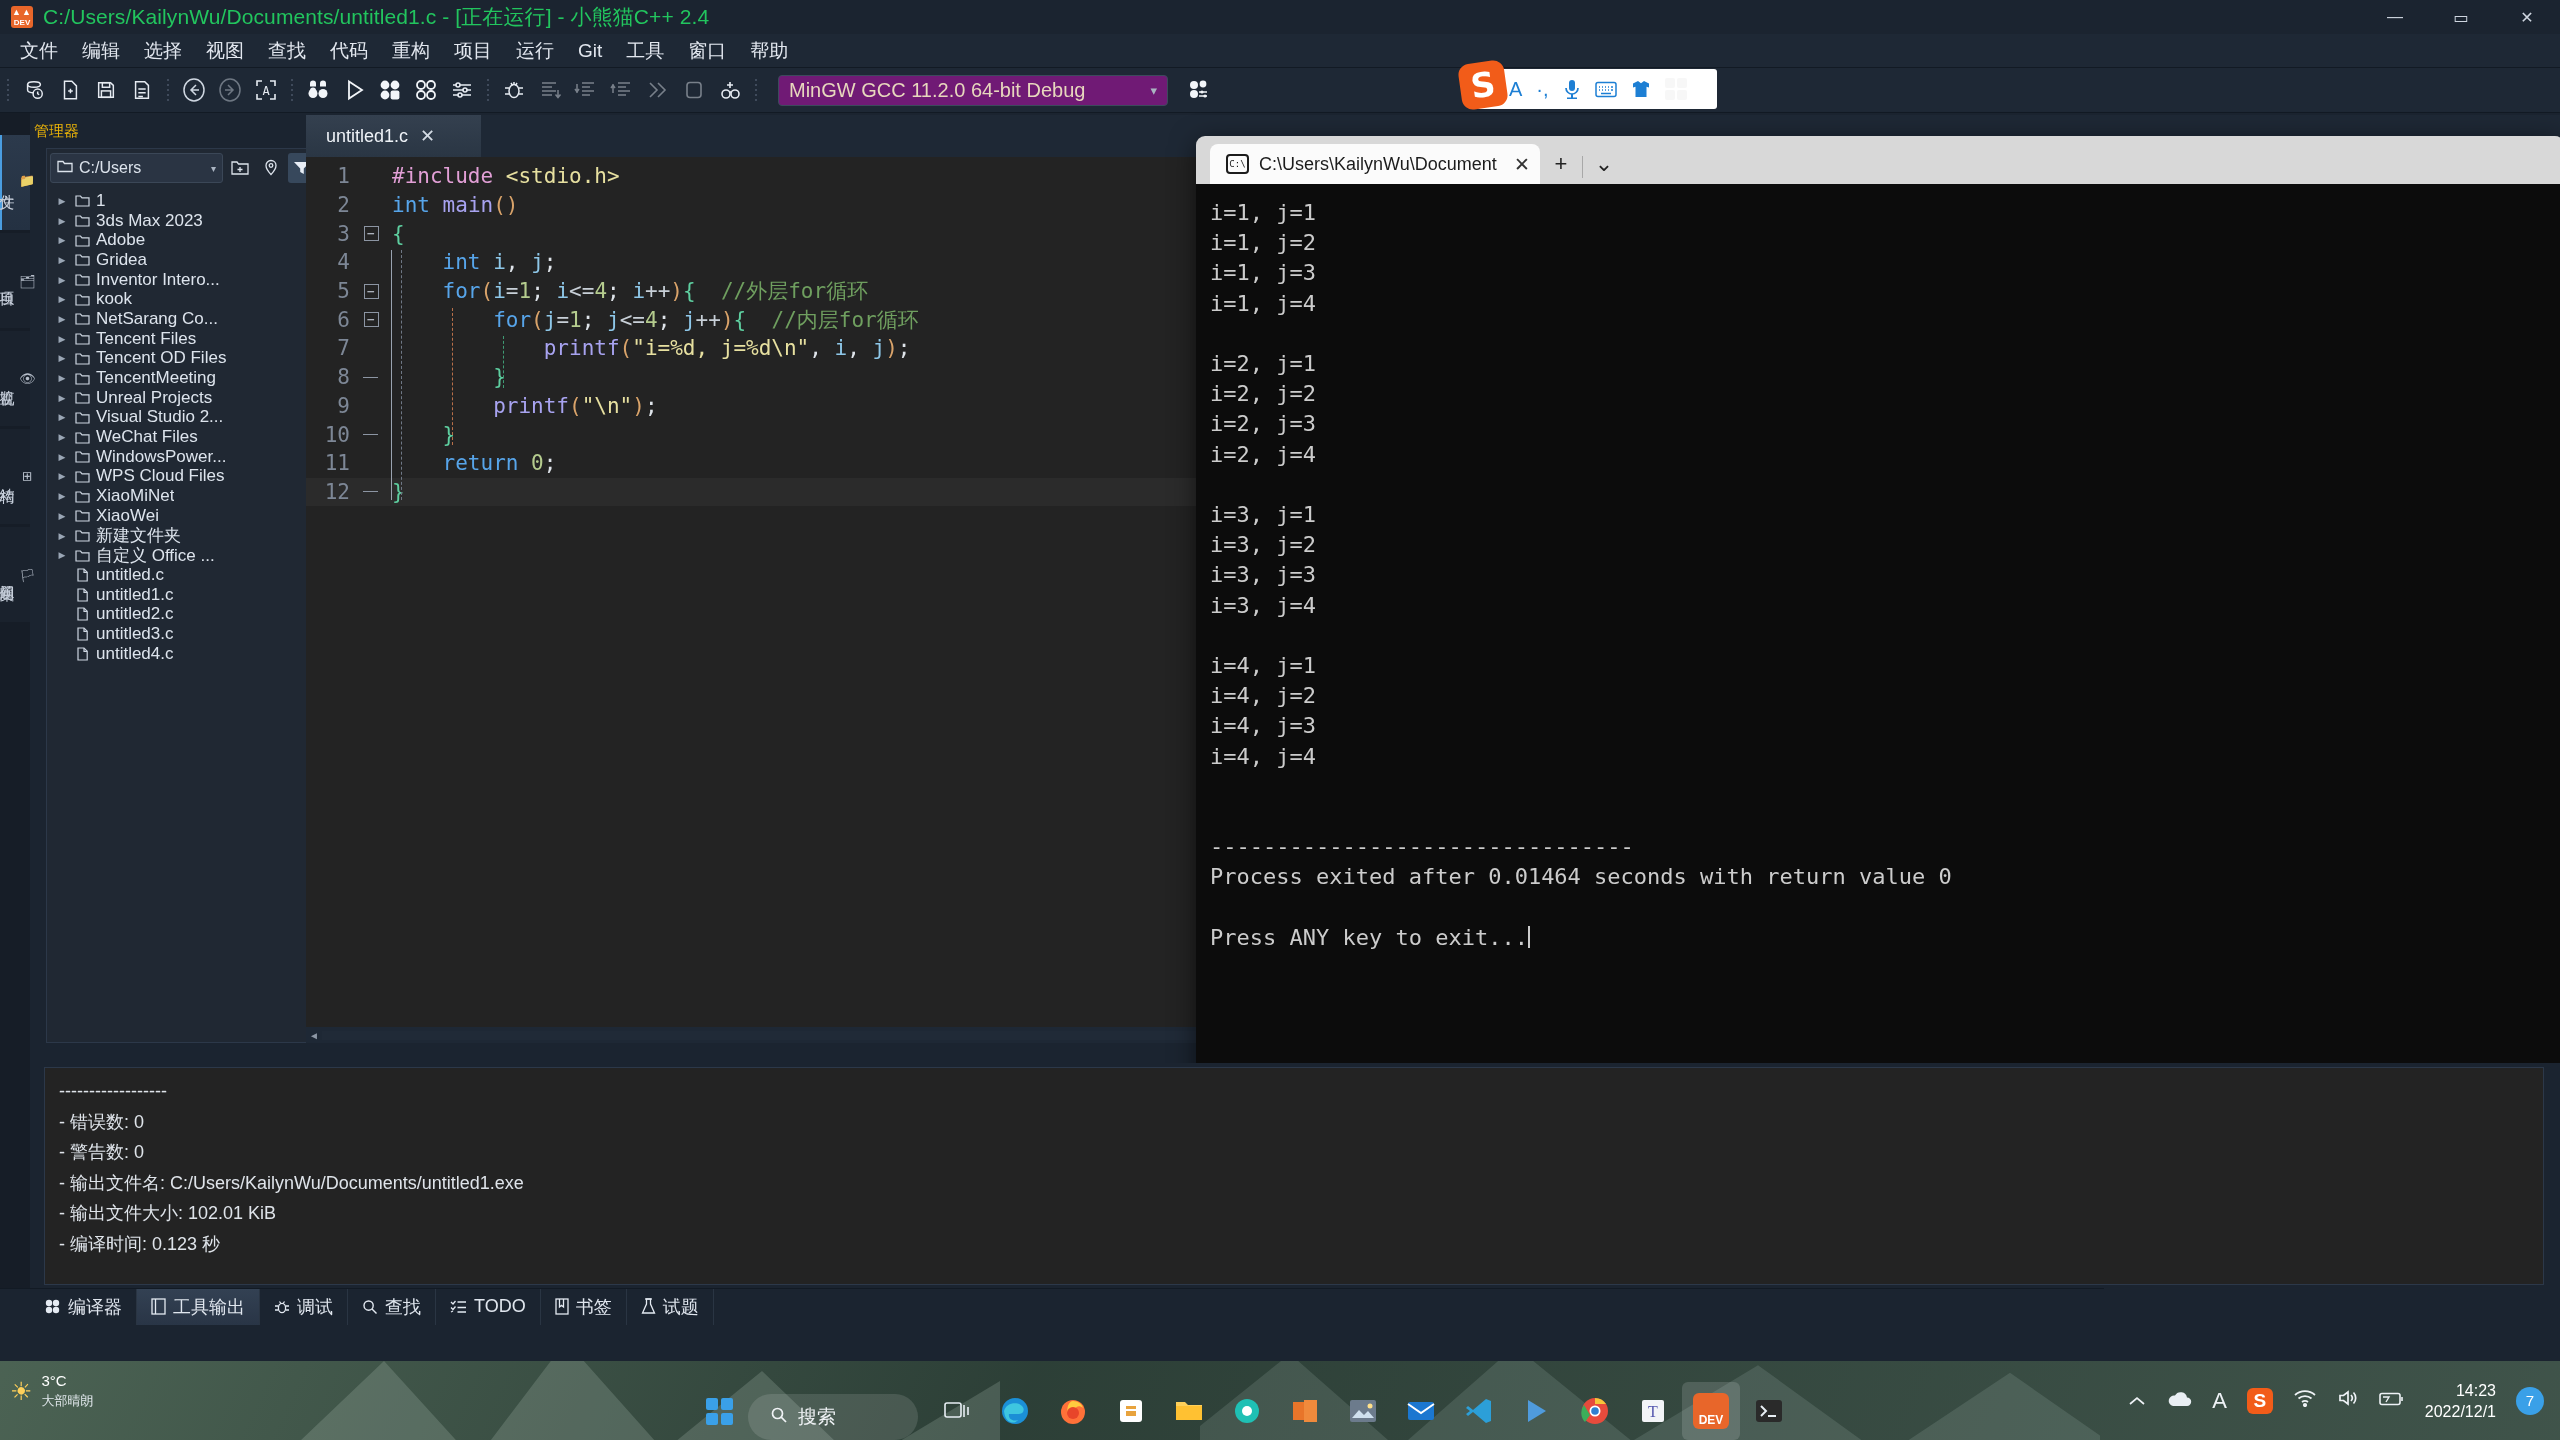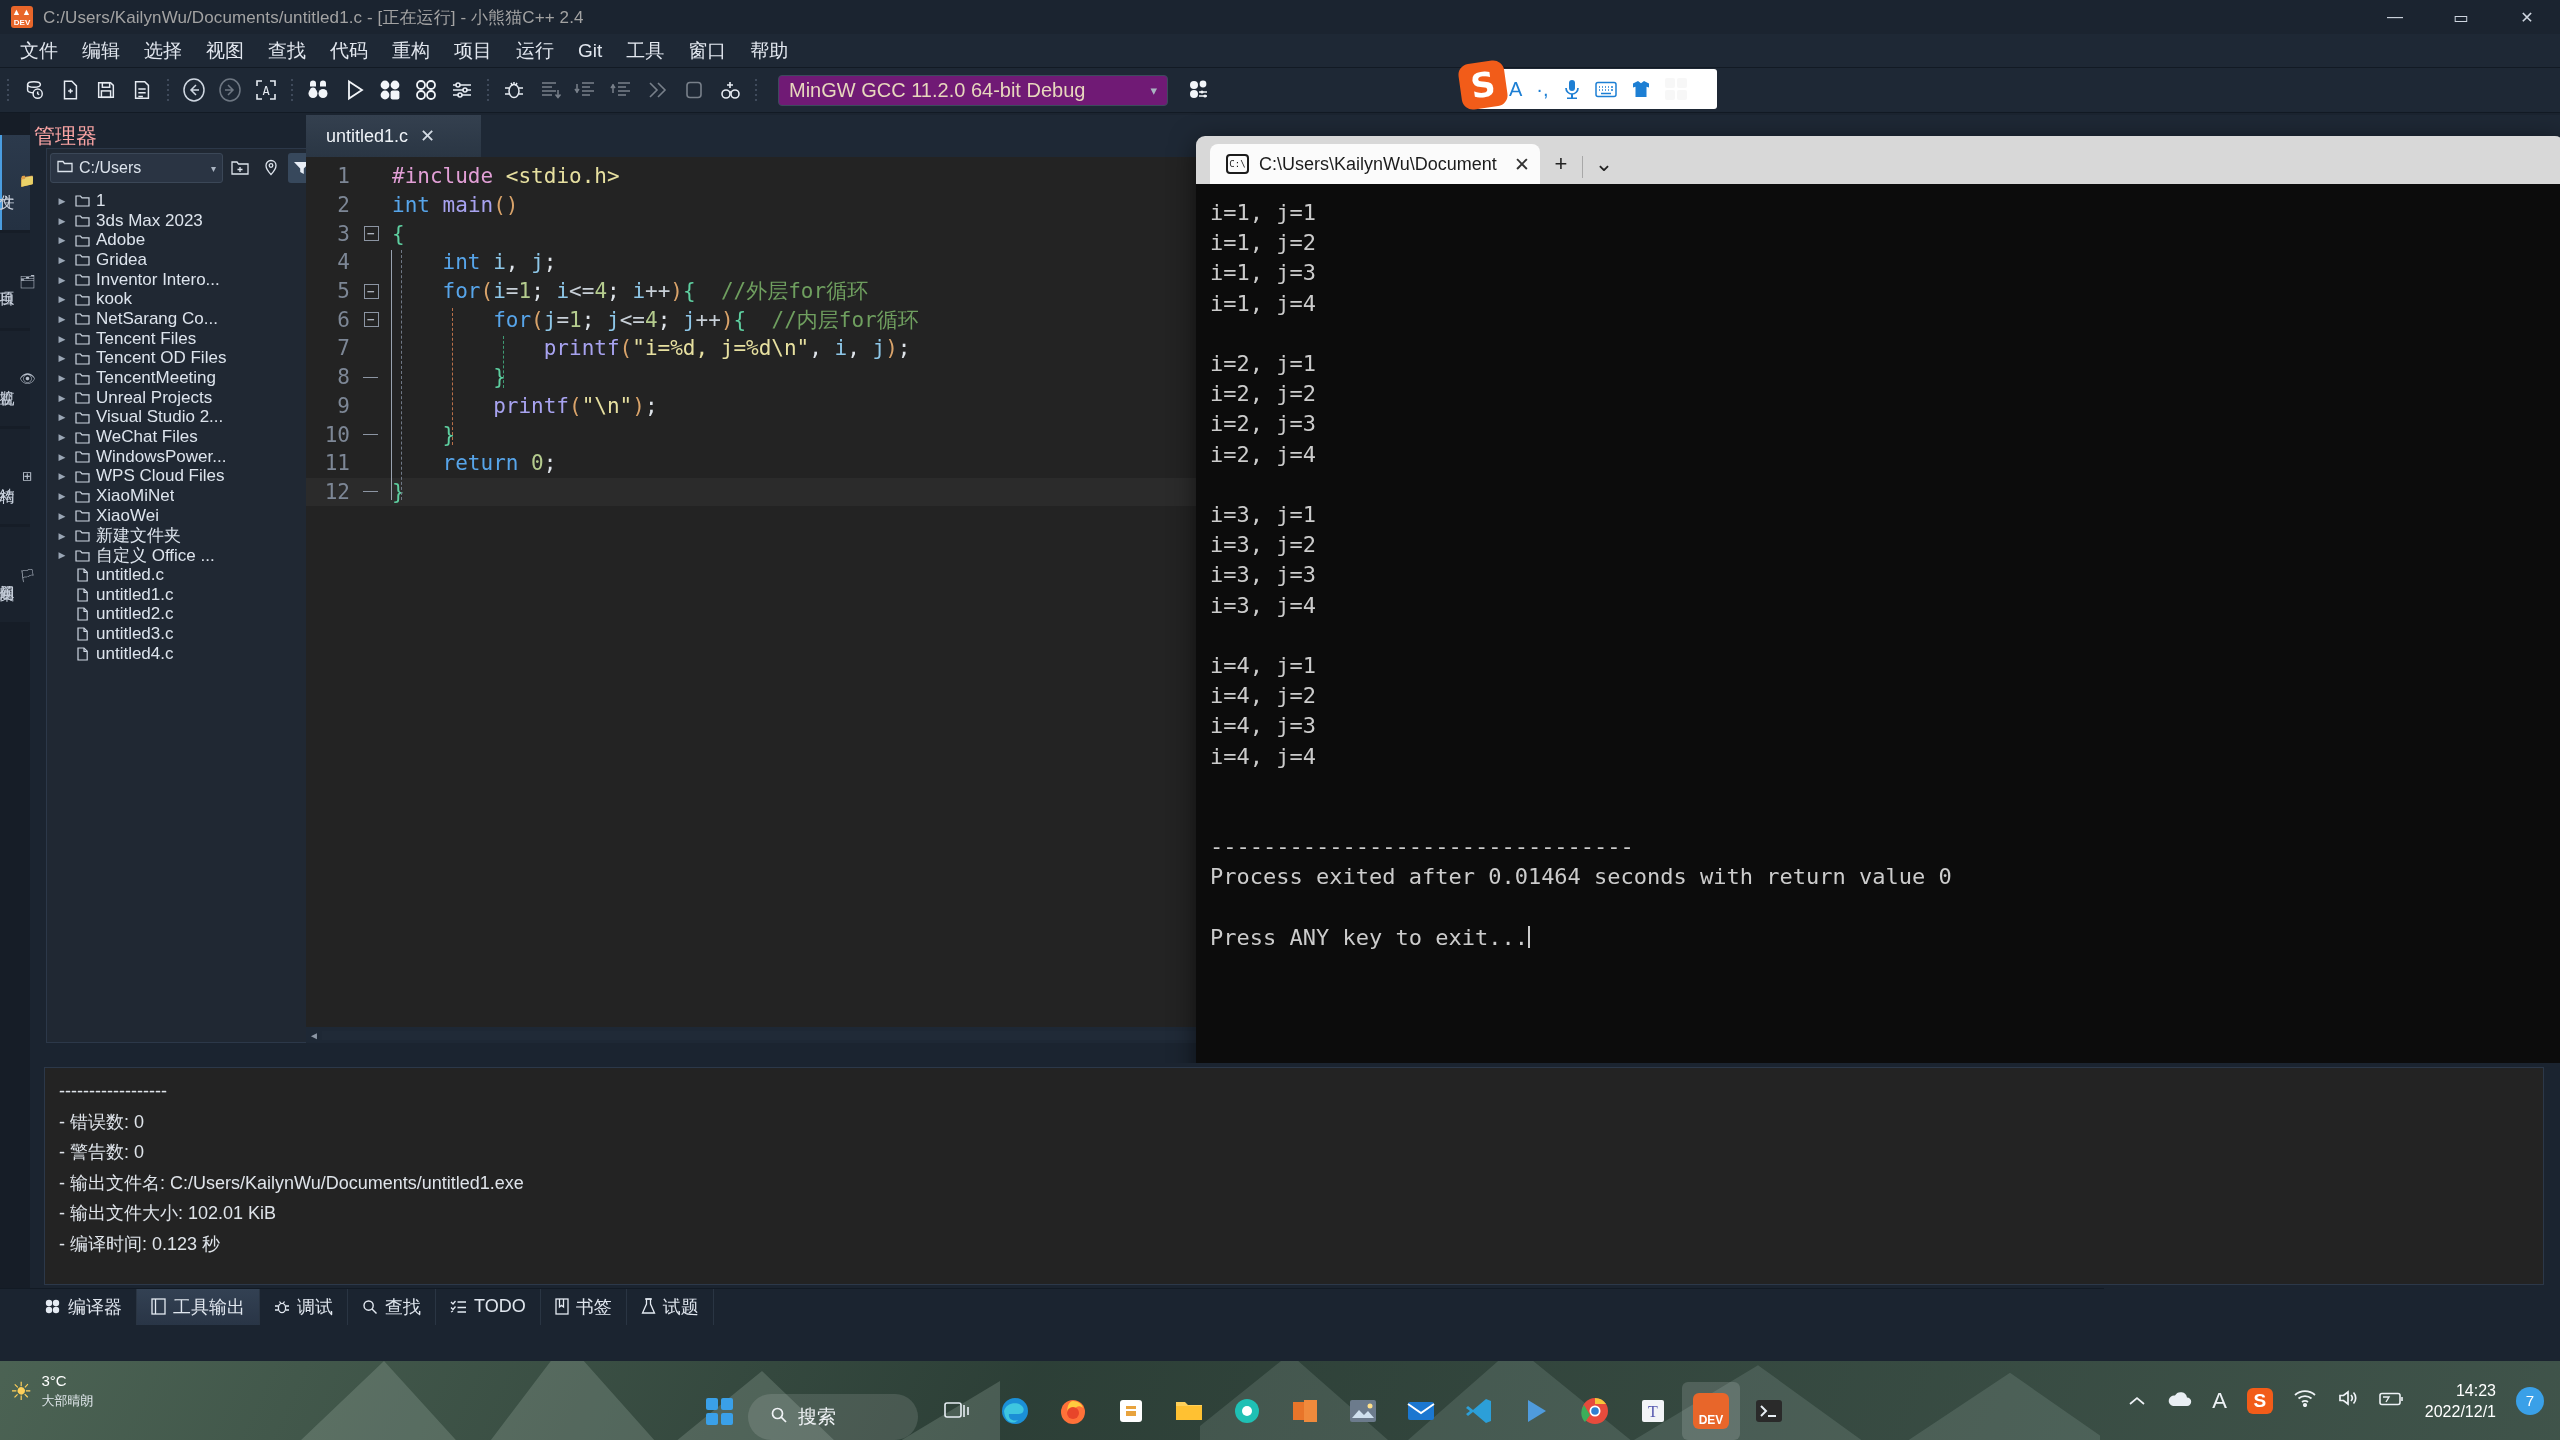--- a/index.html
+++ b/index.html
@@ -19,21 +19,21 @@
   }
   .app-icon {
     width: 22px; height: 22px; margin-left: 11px; margin-right: 10px;
     border-radius: 3px; background: #e8662a;
     color: #fff; font-size: 8px; font-weight: bold;
     display: flex; align-items: flex-end; justify-content: center;
     line-height: 9px; padding-bottom: 1px; position: relative; flex: 0 0 auto;
   }
   .app-icon .ears { position: absolute; top: 2px; left: 0; width: 100%; text-align: center;
      font-size: 9px; color: #fff; letter-spacing: 1px; line-height: 8px;}
-  #title-text { color: #a3a3a3; font-size: 17px; letter-spacing: .1px; }
+  #title-text { color: #22c55e; font-size: 21px; letter-spacing: .1px; }
   #win-ctl { position: absolute; right: 0; top: 0; height: 34px; display: flex; }
   #win-ctl div {
     width: 66px; height: 34px; display: flex; align-items: center; justify-content: center;
     color: #cfd6e0;
   }
 
   
   #menubar {
     position: absolute; left: 0; top: 34px; width: 2560px; height: 34px;
     background: #1e2835; display: flex; align-items: center;
@@ -95,21 +95,21 @@
   }
   .vtab.active { background: linear-gradient(180deg,#2c3a4c,#243142); border-left-color:#4a9de0;}
   .vtab span.lbl {
     writing-mode: vertical-rl; font-size: 15px; letter-spacing: 1px;
   }
   .vtab span.ic { writing-mode: vertical-rl; font-size: 13px; opacity: .9; }
 
   
   #explorer-title {
     position: absolute; left: 34px; top: 122px;
-    color: #fca5a5; font-size: 21px;
+    color: #eab308; font-size: 15px;
   }
   #explorer {
     position: absolute; left: 46px; top: 148px; width: 274px; height: 895px;
     background: #202833; border: 1px solid #2c3849;
   }
   #exp-toolbar { height: 38px; display: flex; align-items: center; padding: 0 3px; gap: 3px; }
   #path-box {
     flex: 1 1 auto; height: 30px; background: #2a3443; border: 1px solid #3b4757;
     border-radius: 3px; display: flex; align-items: center; padding: 0 6px;
     color: #dce3ec; font-size: 16px; gap: 6px; overflow: hidden; white-space: nowrap;

